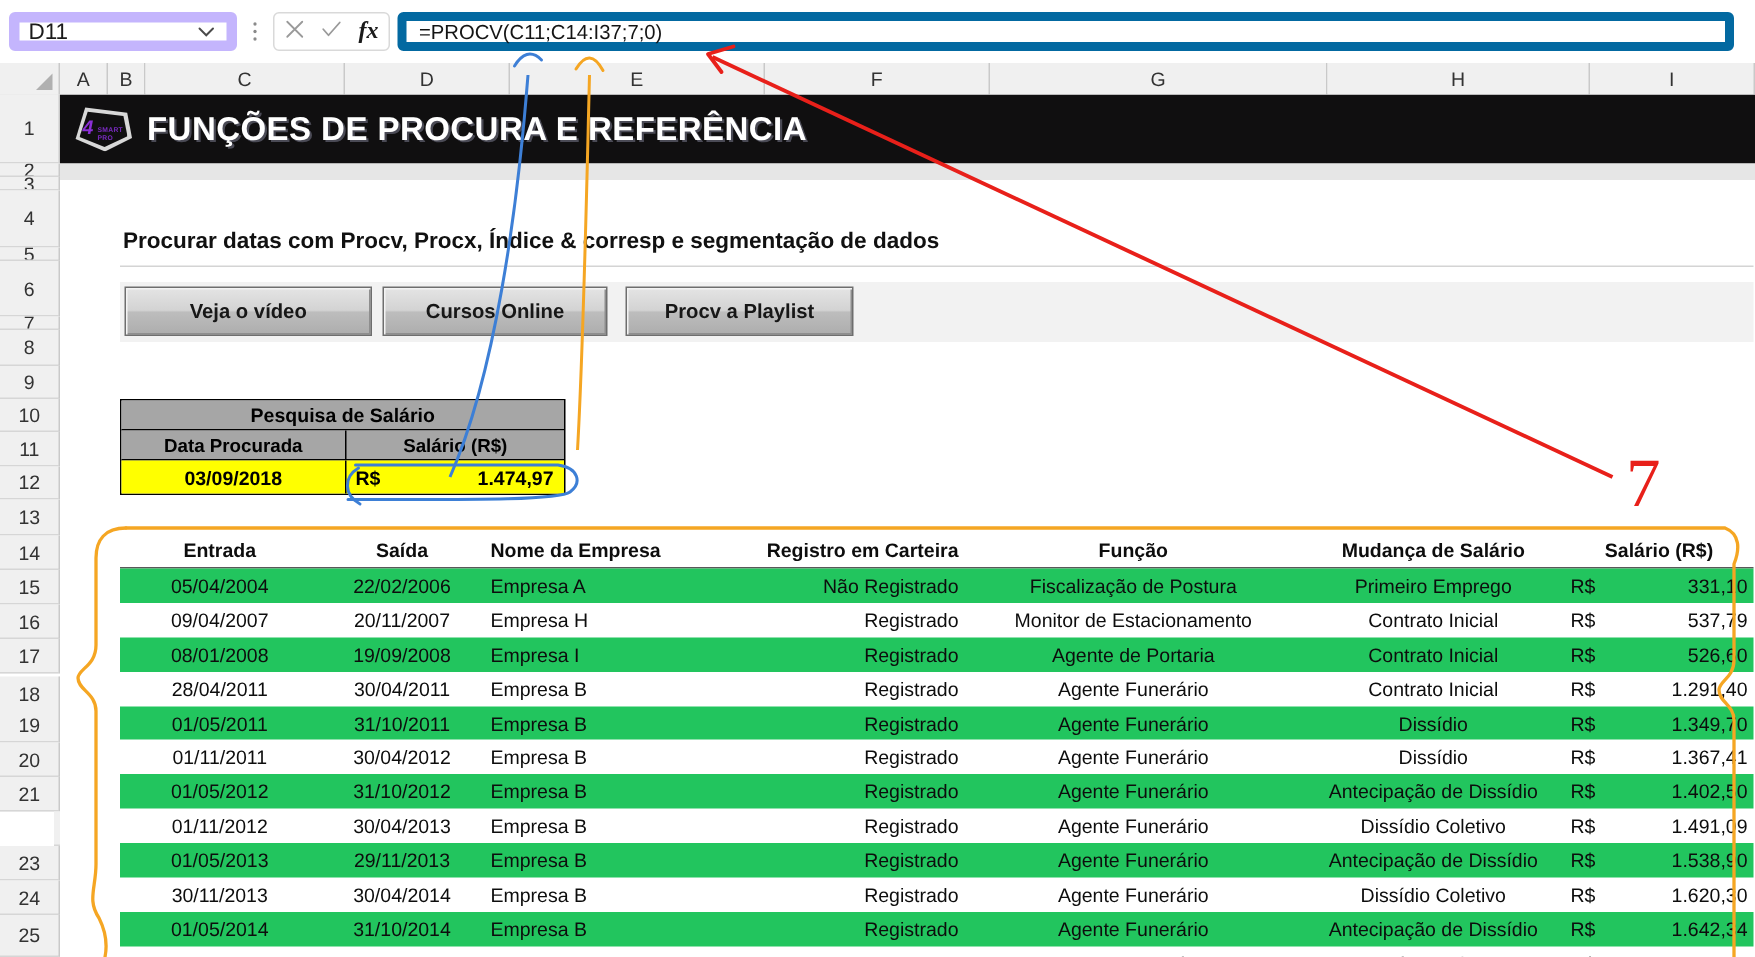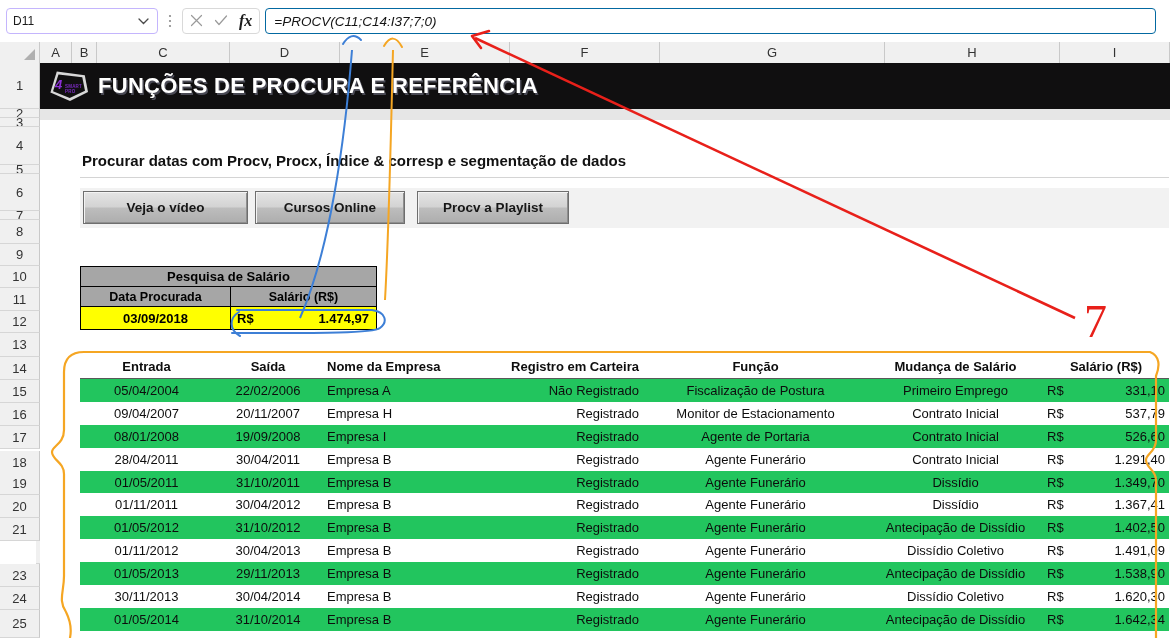--- a/index.html
+++ b/index.html
@@ -10,45 +10,45 @@
     overflow: hidden;
   }
   #app { position: relative; width: 1170px; height: 638px; }
 
   
   .formula-bar {
     position: absolute; left: 0; top: 0; width: 1170px; height: 42px;
     background: #ffffff; display: flex; align-items: center; padding: 0 6px;
   }
   .name-box {
-    width: 152px; height: 26px; border: 1px solid #c4b5fd; border-radius: 4px;
+    width: 152px; height: 26px; border: 7px solid #c4b5fd; border-radius: 4px;
     background: #fff; display: flex; align-items: center; padding: 0 6px;
-    font-size: 12px; color: #1b1b1b;
+    font-size: 15px; color: #1b1b1b;
   }
   .name-box .nb-text { flex: 1; }
   .name-box .nb-chev {
     width: 16px; display: flex; align-items: center; justify-content: center;
     color: #4a4a4a; font-size: 10px;
   }
   .dots-btn {
     width: 16px; height: 26px; margin-left: 4px;
     display: flex; align-items: center; justify-content: center;
     color: #888; font-size: 12px; letter-spacing: 0;
   }
   .fx-group {
     height: 26px; margin-left: 4px; border: 1px solid #d9d9d9; border-radius: 4px;
     background: #fff; display: flex; align-items: center; padding: 6px 7px; gap: 11px;
   }
   .fx-group span { color: #8a8a8a; font-size: 15px; line-height: 1; }
   .fx-group .fx-icon { color: #1b1b1b; font-style: italic; font-weight: bold; font-family: "Liberation Serif", serif; font-size: 16px;}
   .formula-input {
     flex: 1; height: 26px; margin-left: 5px; margin-right: 8px;
-    border: 1px solid #0369a1; border-radius: 4px; background: #fff;
+    border: 6px solid #0369a1; border-radius: 4px; background: #fff;
     display: flex; align-items: center; padding: 0 8px;
-    font-size: 13.5px; color: #141414; font-style: italic;
+    font-size: 13.5px; color: #141414;
   }
 
   
   .col-head-row {
     position: absolute; left: 0; top: 42px; width: 1170px; height: 21px;
     background: #f0f0f0; border-bottom: 1px solid #c9c9c9;
   }
   .corner-cell {
     position: absolute; left: 0; top: 0; width: 40px; height: 21px;
     background: #f0f0f0; border-right: 1px solid #c9c9c9;

